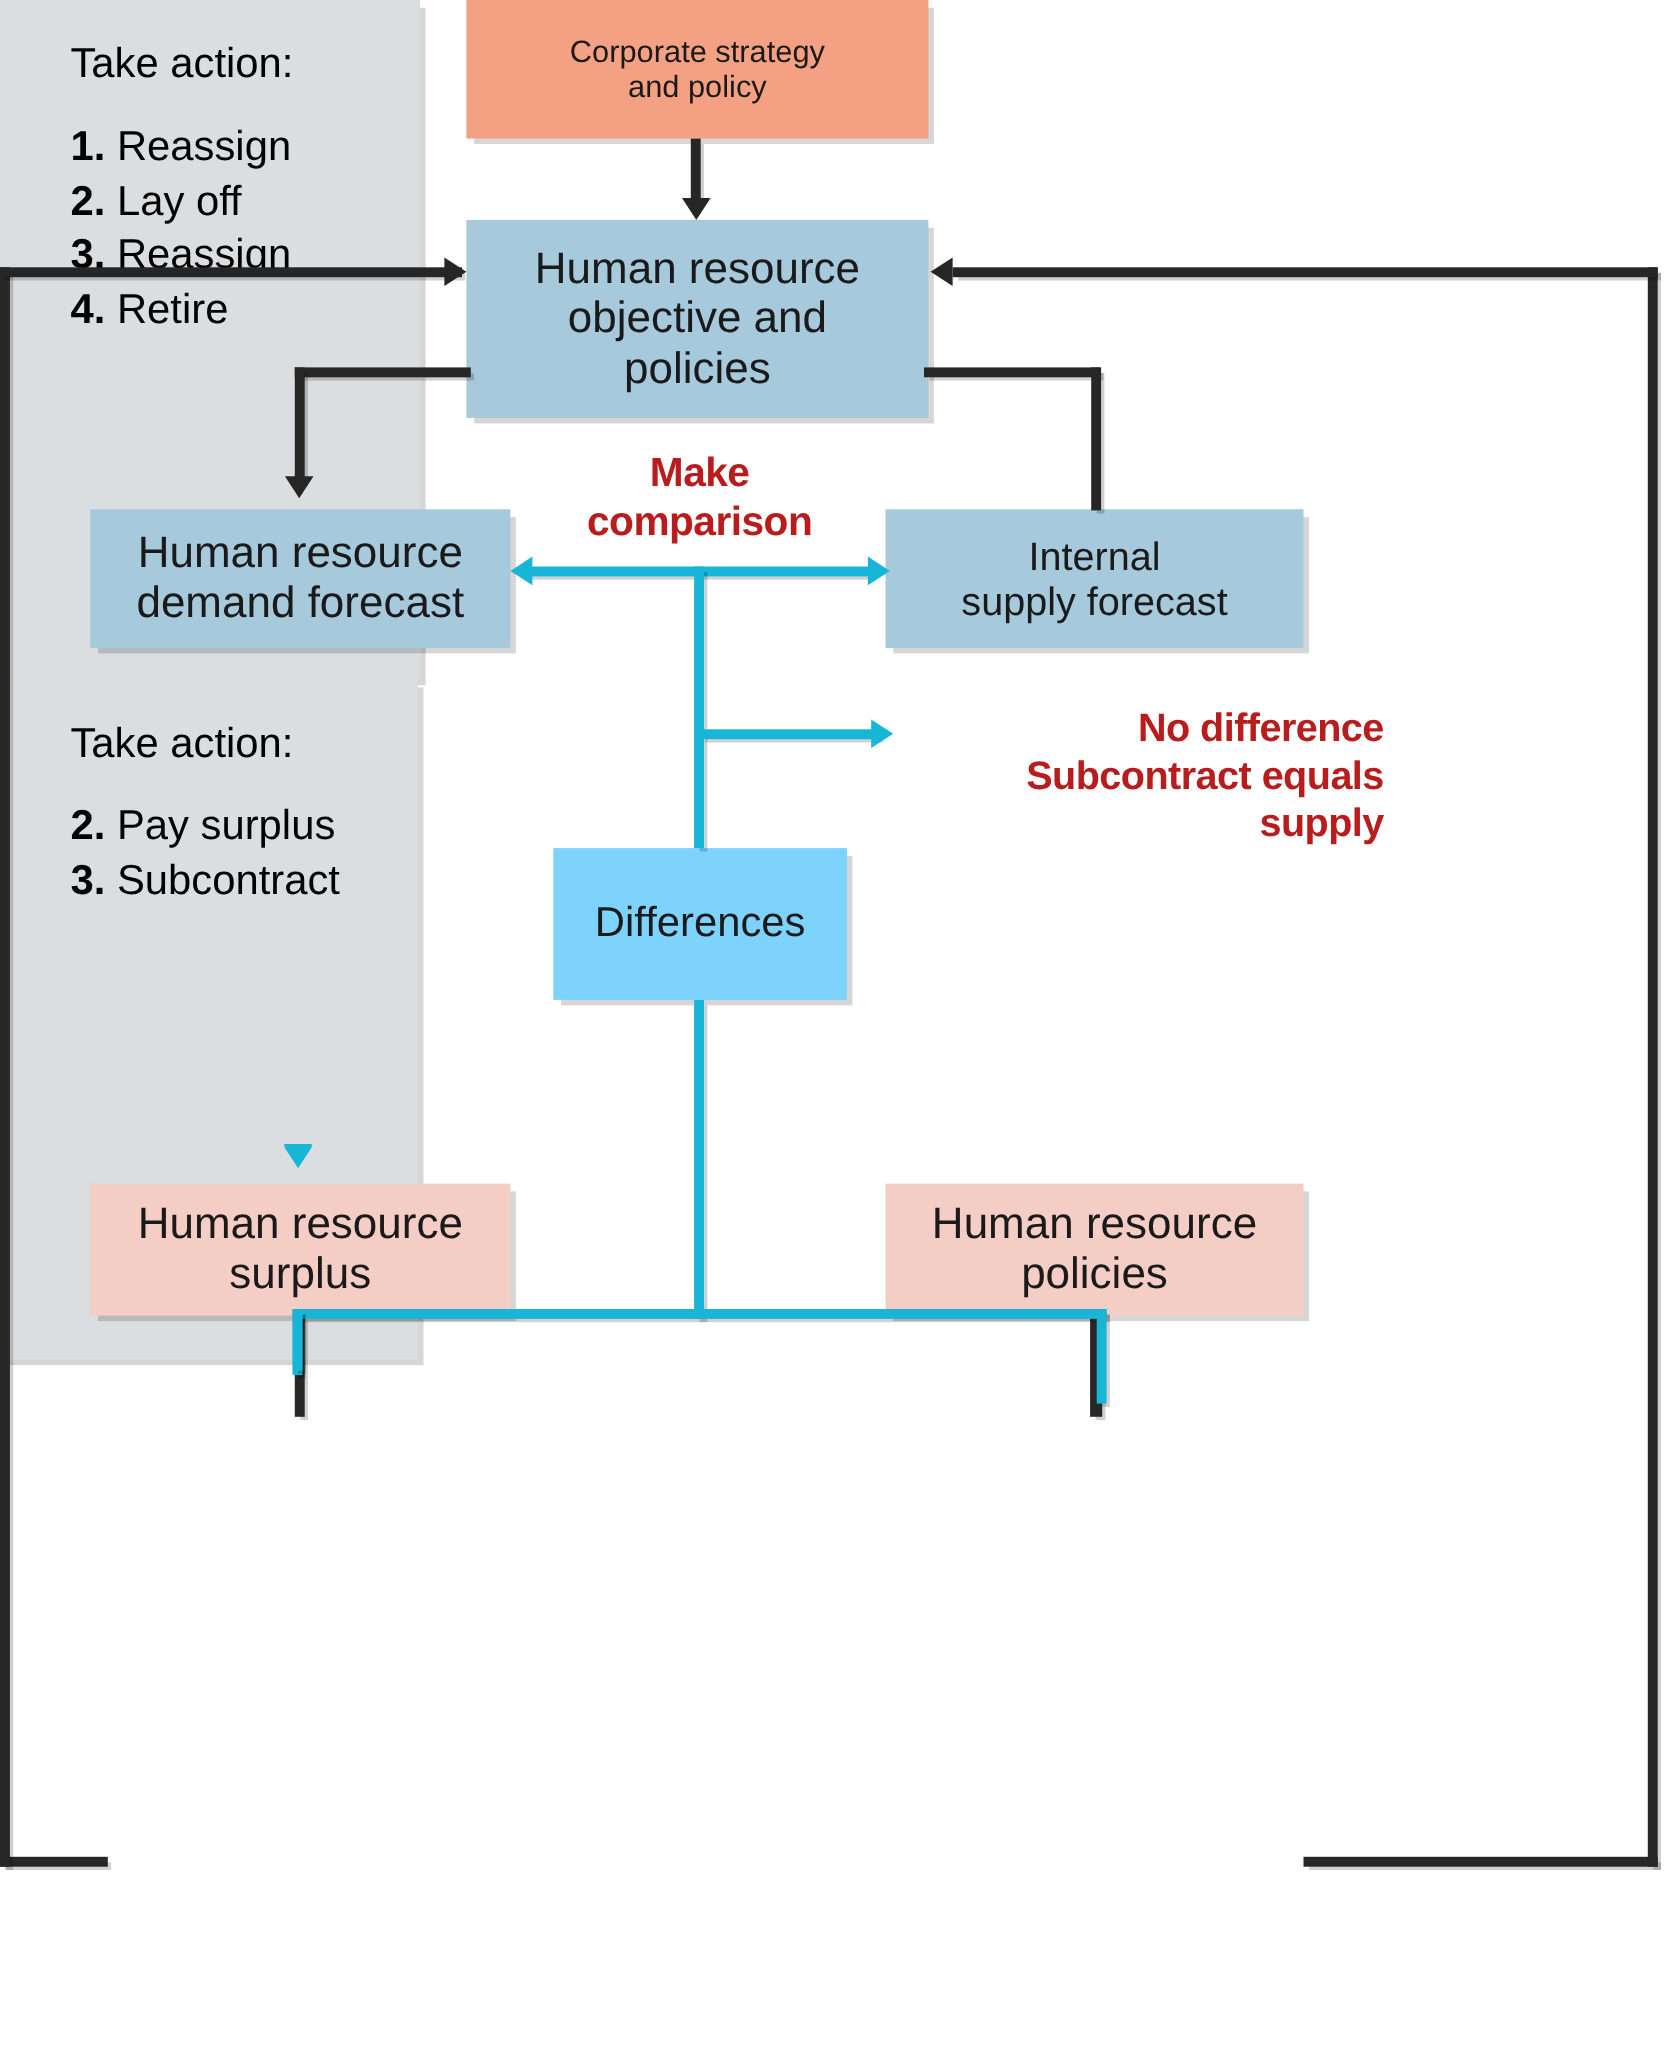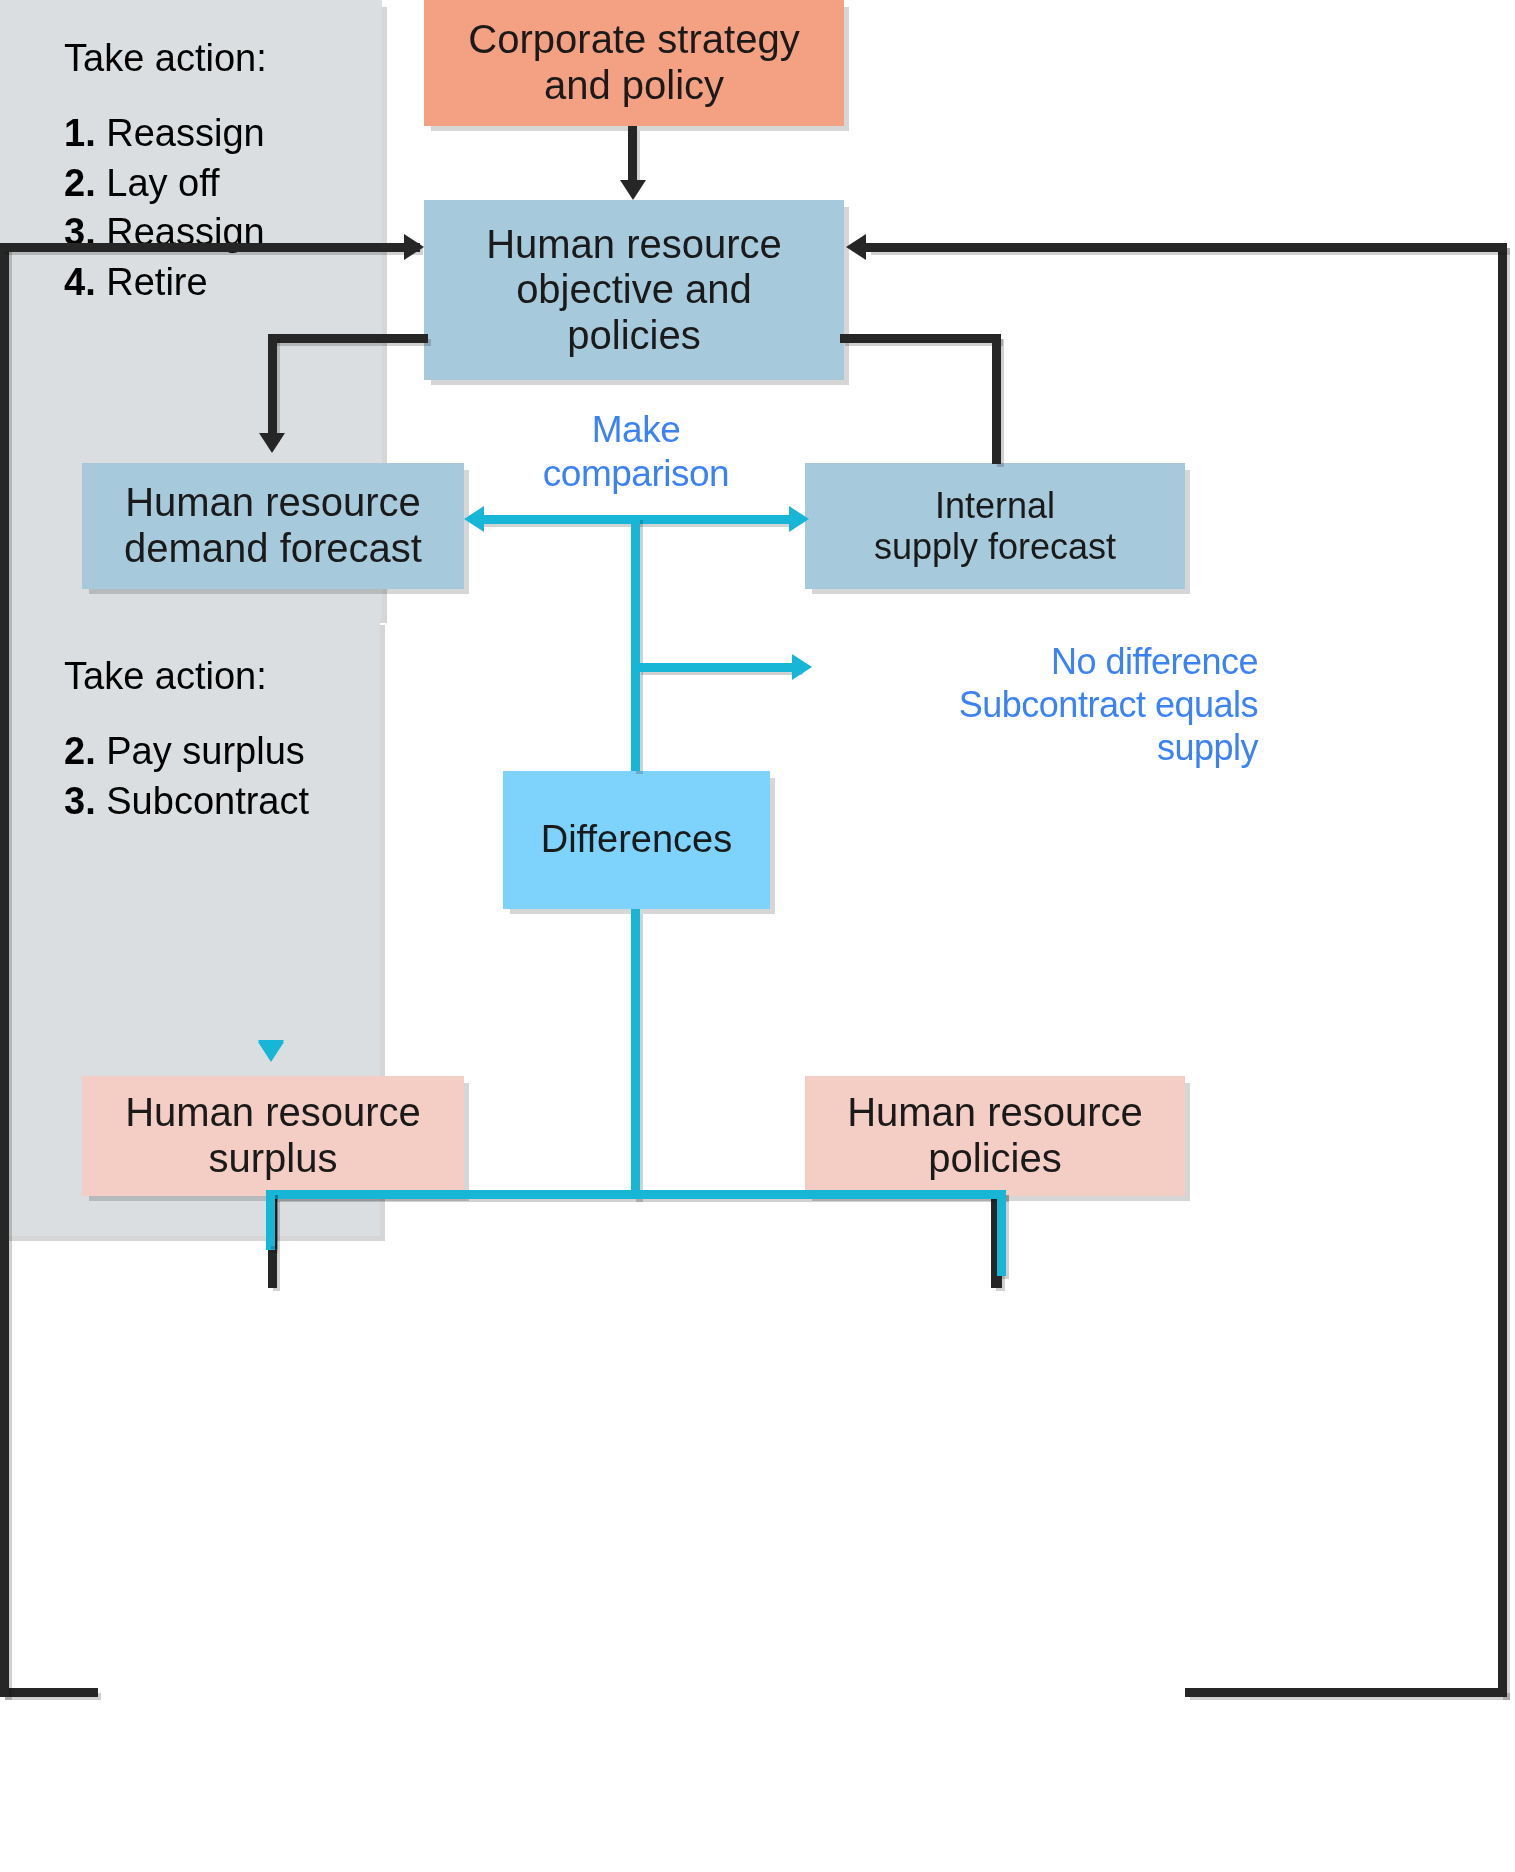--- a/index.html
+++ b/index.html
@@ -4,38 +4,38 @@
 <style>
   html,body{margin:0;padding:0;background:#ffffff;}
   body{font-family:"Liberation Sans","DejaVu Sans",sans-serif;}
   #stage{position:relative;width:1515px;height:1872px;background:#ffffff;overflow:hidden;}
 
   .node{position:absolute;box-sizing:border-box;display:flex;flex-direction:column;
         align-items:center;justify-content:center;text-align:center;color:#1a1a1a;
         box-shadow:6px 6px 0 -1px rgba(0,0,0,0.16);}
   .node .ln{display:block;line-height:1.14;}
 
-  .n-corp{left:424px;top:0px;width:420px;height:126px;background:#F4A183;font-size:40px;}
+  .n-corp{left:424px;top:0px;width:420px;height:126px;background:#F4A183;font-size:28px;}
   .n-hrobj{left:424px;top:200px;width:420px;height:180px;background:#A6C9DC;font-size:40px;}
   .n-demand{left:82px;top:463px;width:382px;height:126px;background:#A6C9DC;font-size:40px;}
   .n-supply{left:805px;top:463px;width:380px;height:126px;background:#A6C9DC;font-size:36px;}
   .n-diff{left:503px;top:771px;width:267px;height:138px;background:#7dd3fc;font-size:38px;}
   .n-surplus{left:82px;top:1076px;width:382px;height:120px;background:#F4CDC4;font-size:40px;}
   .n-shortage{left:805px;top:1076px;width:380px;height:120px;background:#F4CDC4;font-size:40px;}
 
   .n-act{background:#DADEE0;display:block;text-align:left;font-size:38px;line-height:1.30;
          padding:34px 0 0 0;box-shadow:6px 6px 0 -1px rgba(0,0,0,0.16);}
   .n-act .hdr{display:block;margin:0 0 26px 64px;}
   .n-act ol{list-style:none;margin:0;padding:0 0 0 64px;}
   .n-act li{display:block;white-space:nowrap;}
   .n-act li .num{font-weight:bold;}
   .n-act-l{left:82px;top:1288px;width:382px;height:584px;}
   .n-act-r{left:805px;top:1288px;width:380px;height:584px;}
 
-  .lbl{position:absolute;color:#3b82f6;font-weight:normal;line-height:1.20;}
+  .lbl{position:absolute;color:#b91c1c;font-weight:bold;line-height:1.20;}
   .lbl-make{left:516px;top:408px;width:240px;text-align:center;font-size:37px;
             filter:blur(0.2px);letter-spacing:-0.5px;}
   .lbl-nodiff{left:828px;top:640px;width:430px;text-align:right;font-size:36px;
               letter-spacing:-0.5px;}
 
   
   .seg{position:absolute;background:#262626;}
   .seg.cy{background:#17B6D6;}
   .seg{box-shadow:4px 4px 0 -1px rgba(0,0,0,0.18);}
 

